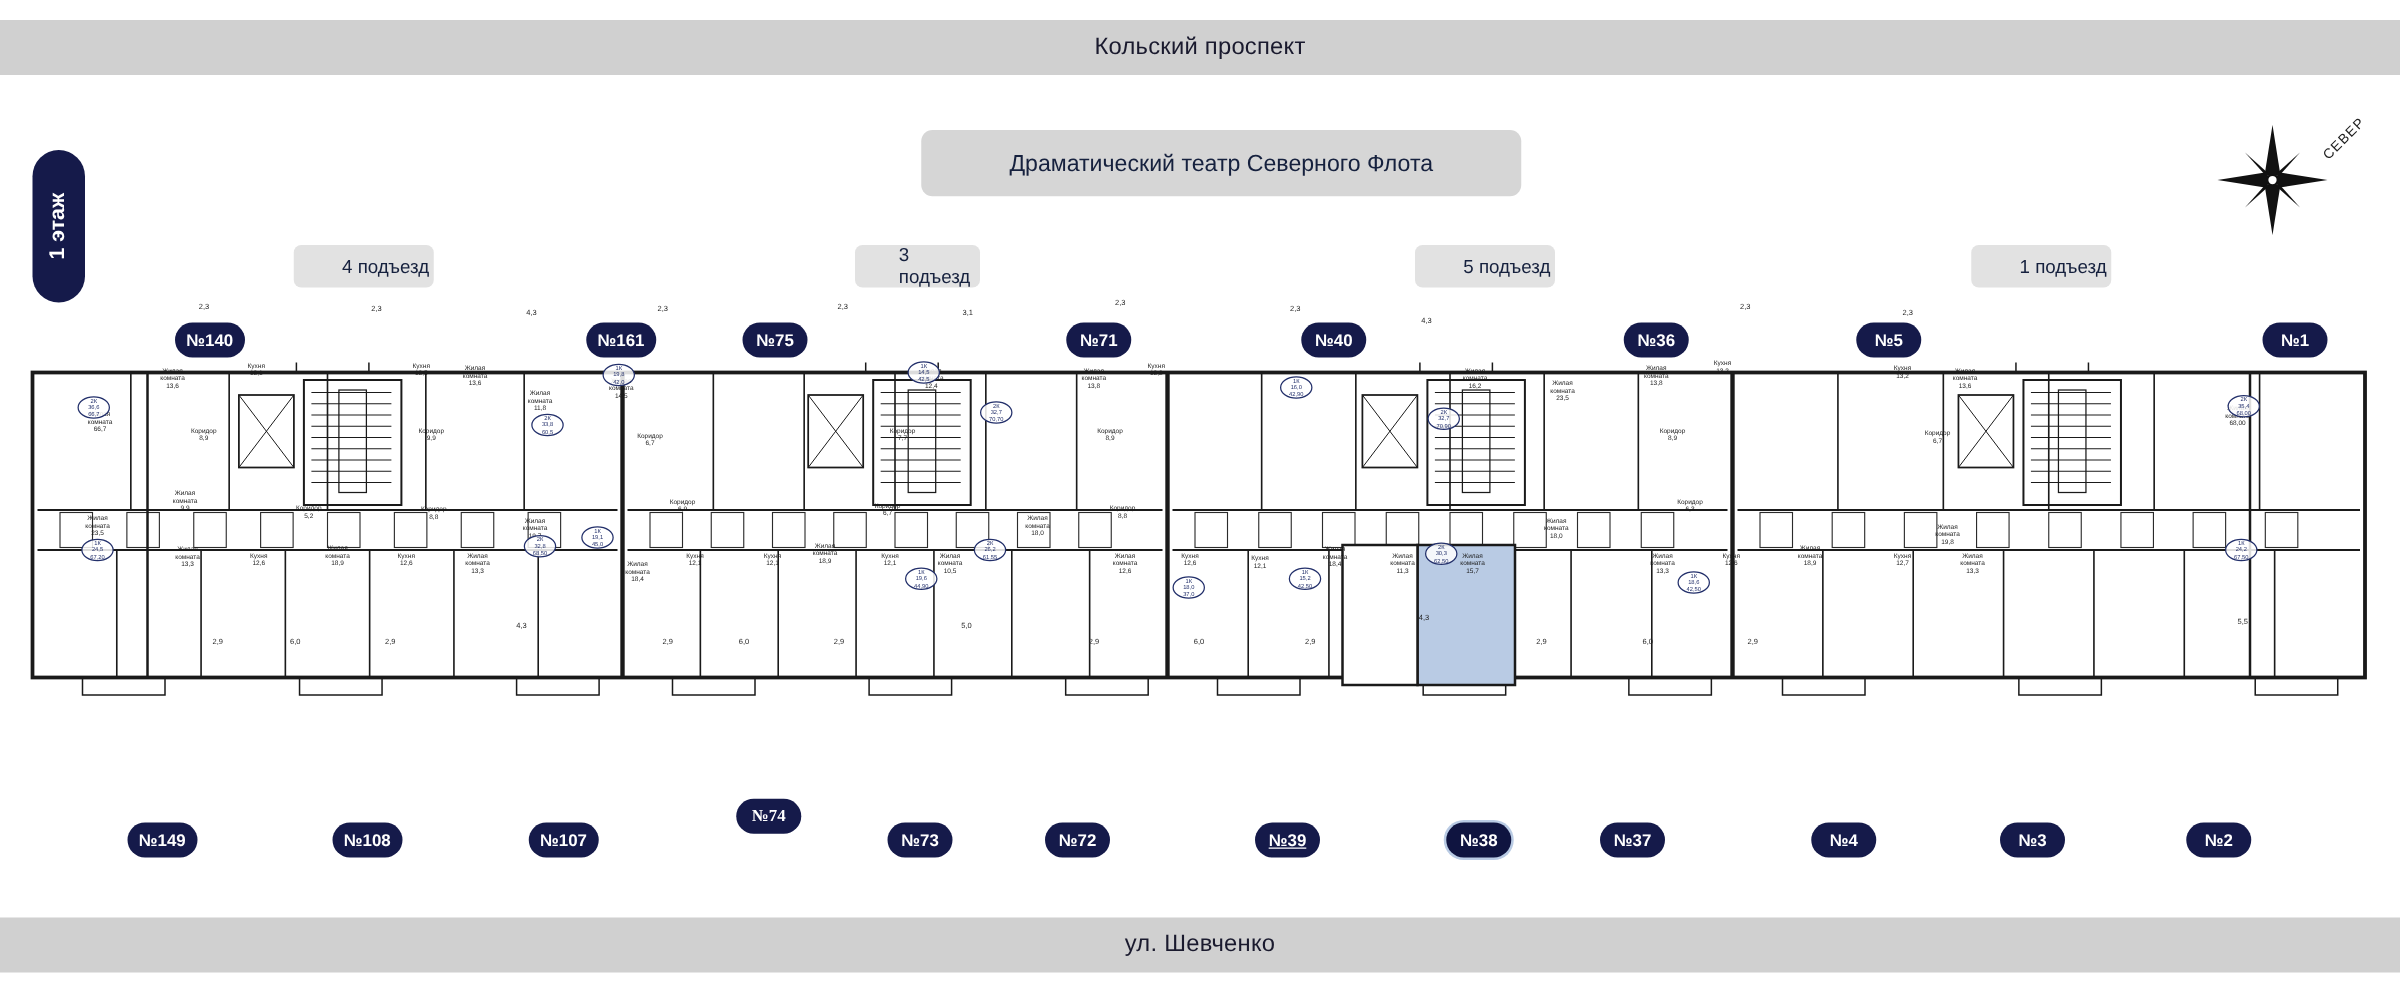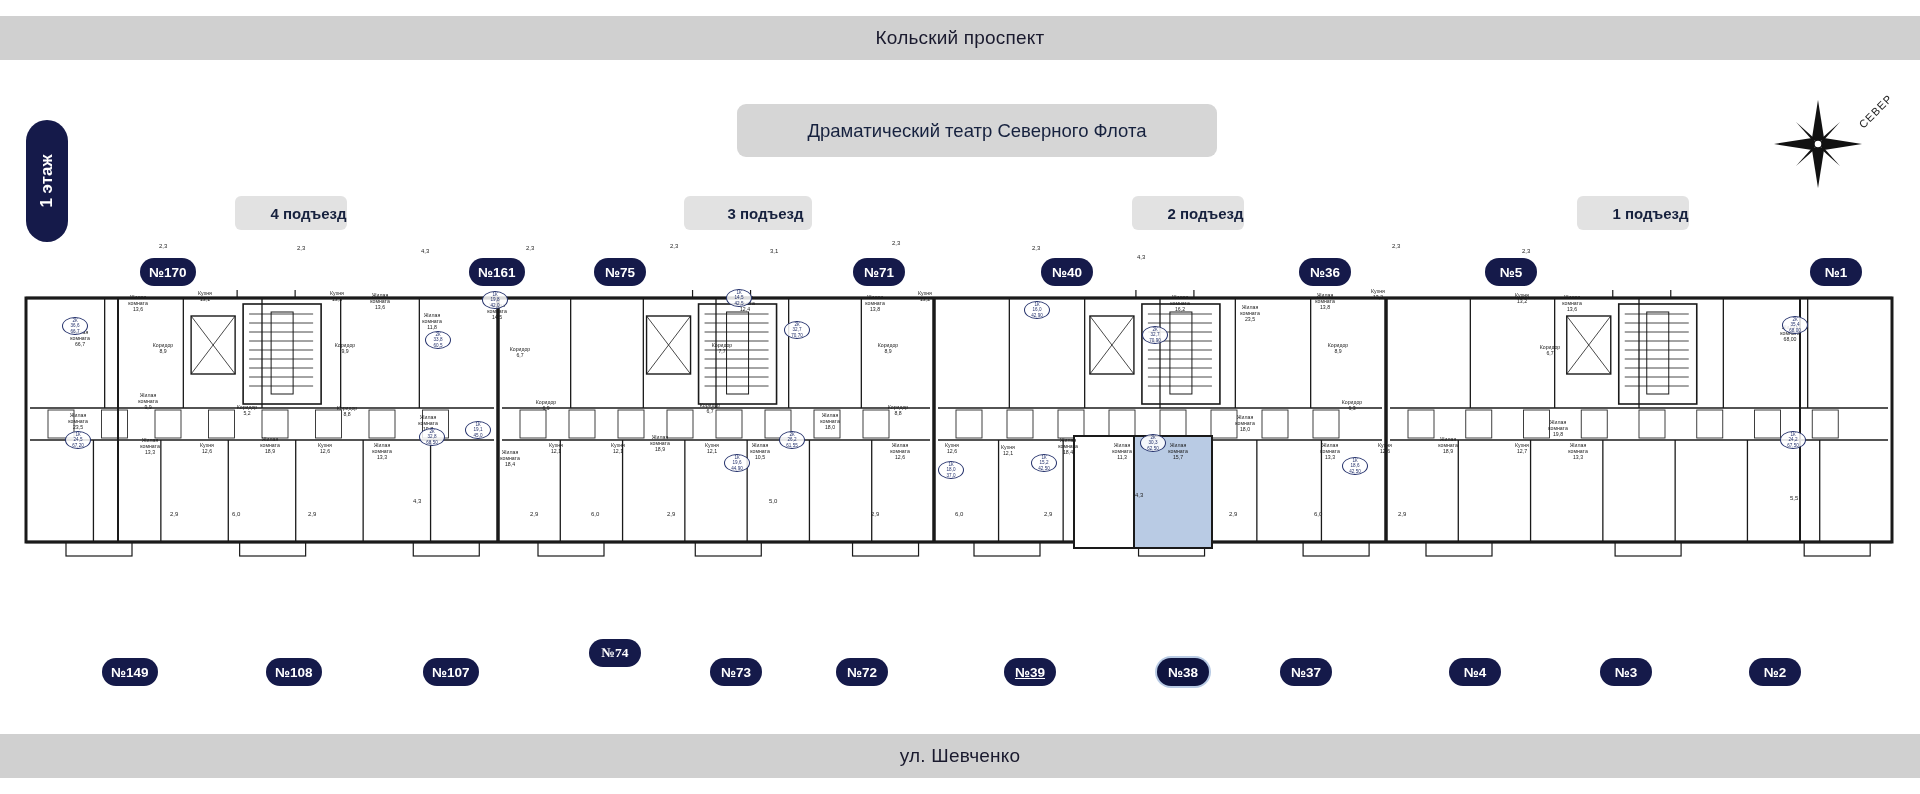--- a/index.html
+++ b/index.html
@@ -81,21 +81,21 @@
 
   
   .entrance {
     position: absolute;
     height: 34px;
     background: #e2e2e2;
     border-radius: 6px;
     display: flex; align-items: center; justify-content: center;
     font-size: 15px;
     color: #16213e;
-    font-weight: 700;
+    font-weight: 400;
     padding-left: 35px;
   }
 
   
   .apt-badge {
     position: absolute;
     height: 28px;
     min-width: 52px;
     padding: 0 9px;
     background: #151a4a;
@@ -173,27 +173,27 @@
         <polygon points="22,22 5,3 3,5" fill="#111"></polygon>
         <polygon points="-22,-22 -5,-3 -3,-5" fill="#111"></polygon>
         <circle cx="0" cy="0" r="4" fill="#fff" stroke="#111" stroke-width="1.4"></circle>
       </g>
     </svg>
     <div class="north-label">СЕВЕР</div>
   </div>
 
   <div id="entrances">
       <div class="entrance" style="left: 235px; top: 196px; width: 112px;">4 подъезд</div>
-      <div class="entrance" style="left: 684px; top: 196px; width: 128px;">3 подъезд</div>
-      <div class="entrance" style="left: 1132px; top: 196px; width: 112px;">2 подъезд</div>
+      <div class="entrance" style="left: 684px; top: 196px; width: 100px;">3 подъезд</div>
+      <div class="entrance" style="left: 1132px; top: 196px; width: 112px;">5 подъезд</div>
       <div class="entrance" style="left: 1577px; top: 196px; width: 112px;">1 подъезд</div>
     </div>
 
   <div id="apt-top">
-      <div class="apt-badge" style="left: 140px; top: 258px;">№170</div>
+      <div class="apt-badge" style="left: 140px; top: 258px;">№140</div>
       <div class="apt-badge" style="left: 469px; top: 258px;">№161</div>
       <div class="apt-badge" style="left: 594px; top: 258px;">№75</div>
       <div class="apt-badge" style="left: 853px; top: 258px;">№71</div>
       <div class="apt-badge" style="left: 1041px; top: 258px;">№40</div>
       <div class="apt-badge" style="left: 1299px; top: 258px;">№36</div>
       <div class="apt-badge" style="left: 1485px; top: 258px;">№5</div>
       <div class="apt-badge" style="left: 1810px; top: 258px;">№1</div>
     </div>
   <div id="apt-bottom">
       <div class="apt-badge" style="left: 102px; top: 658px;">№149</div>

